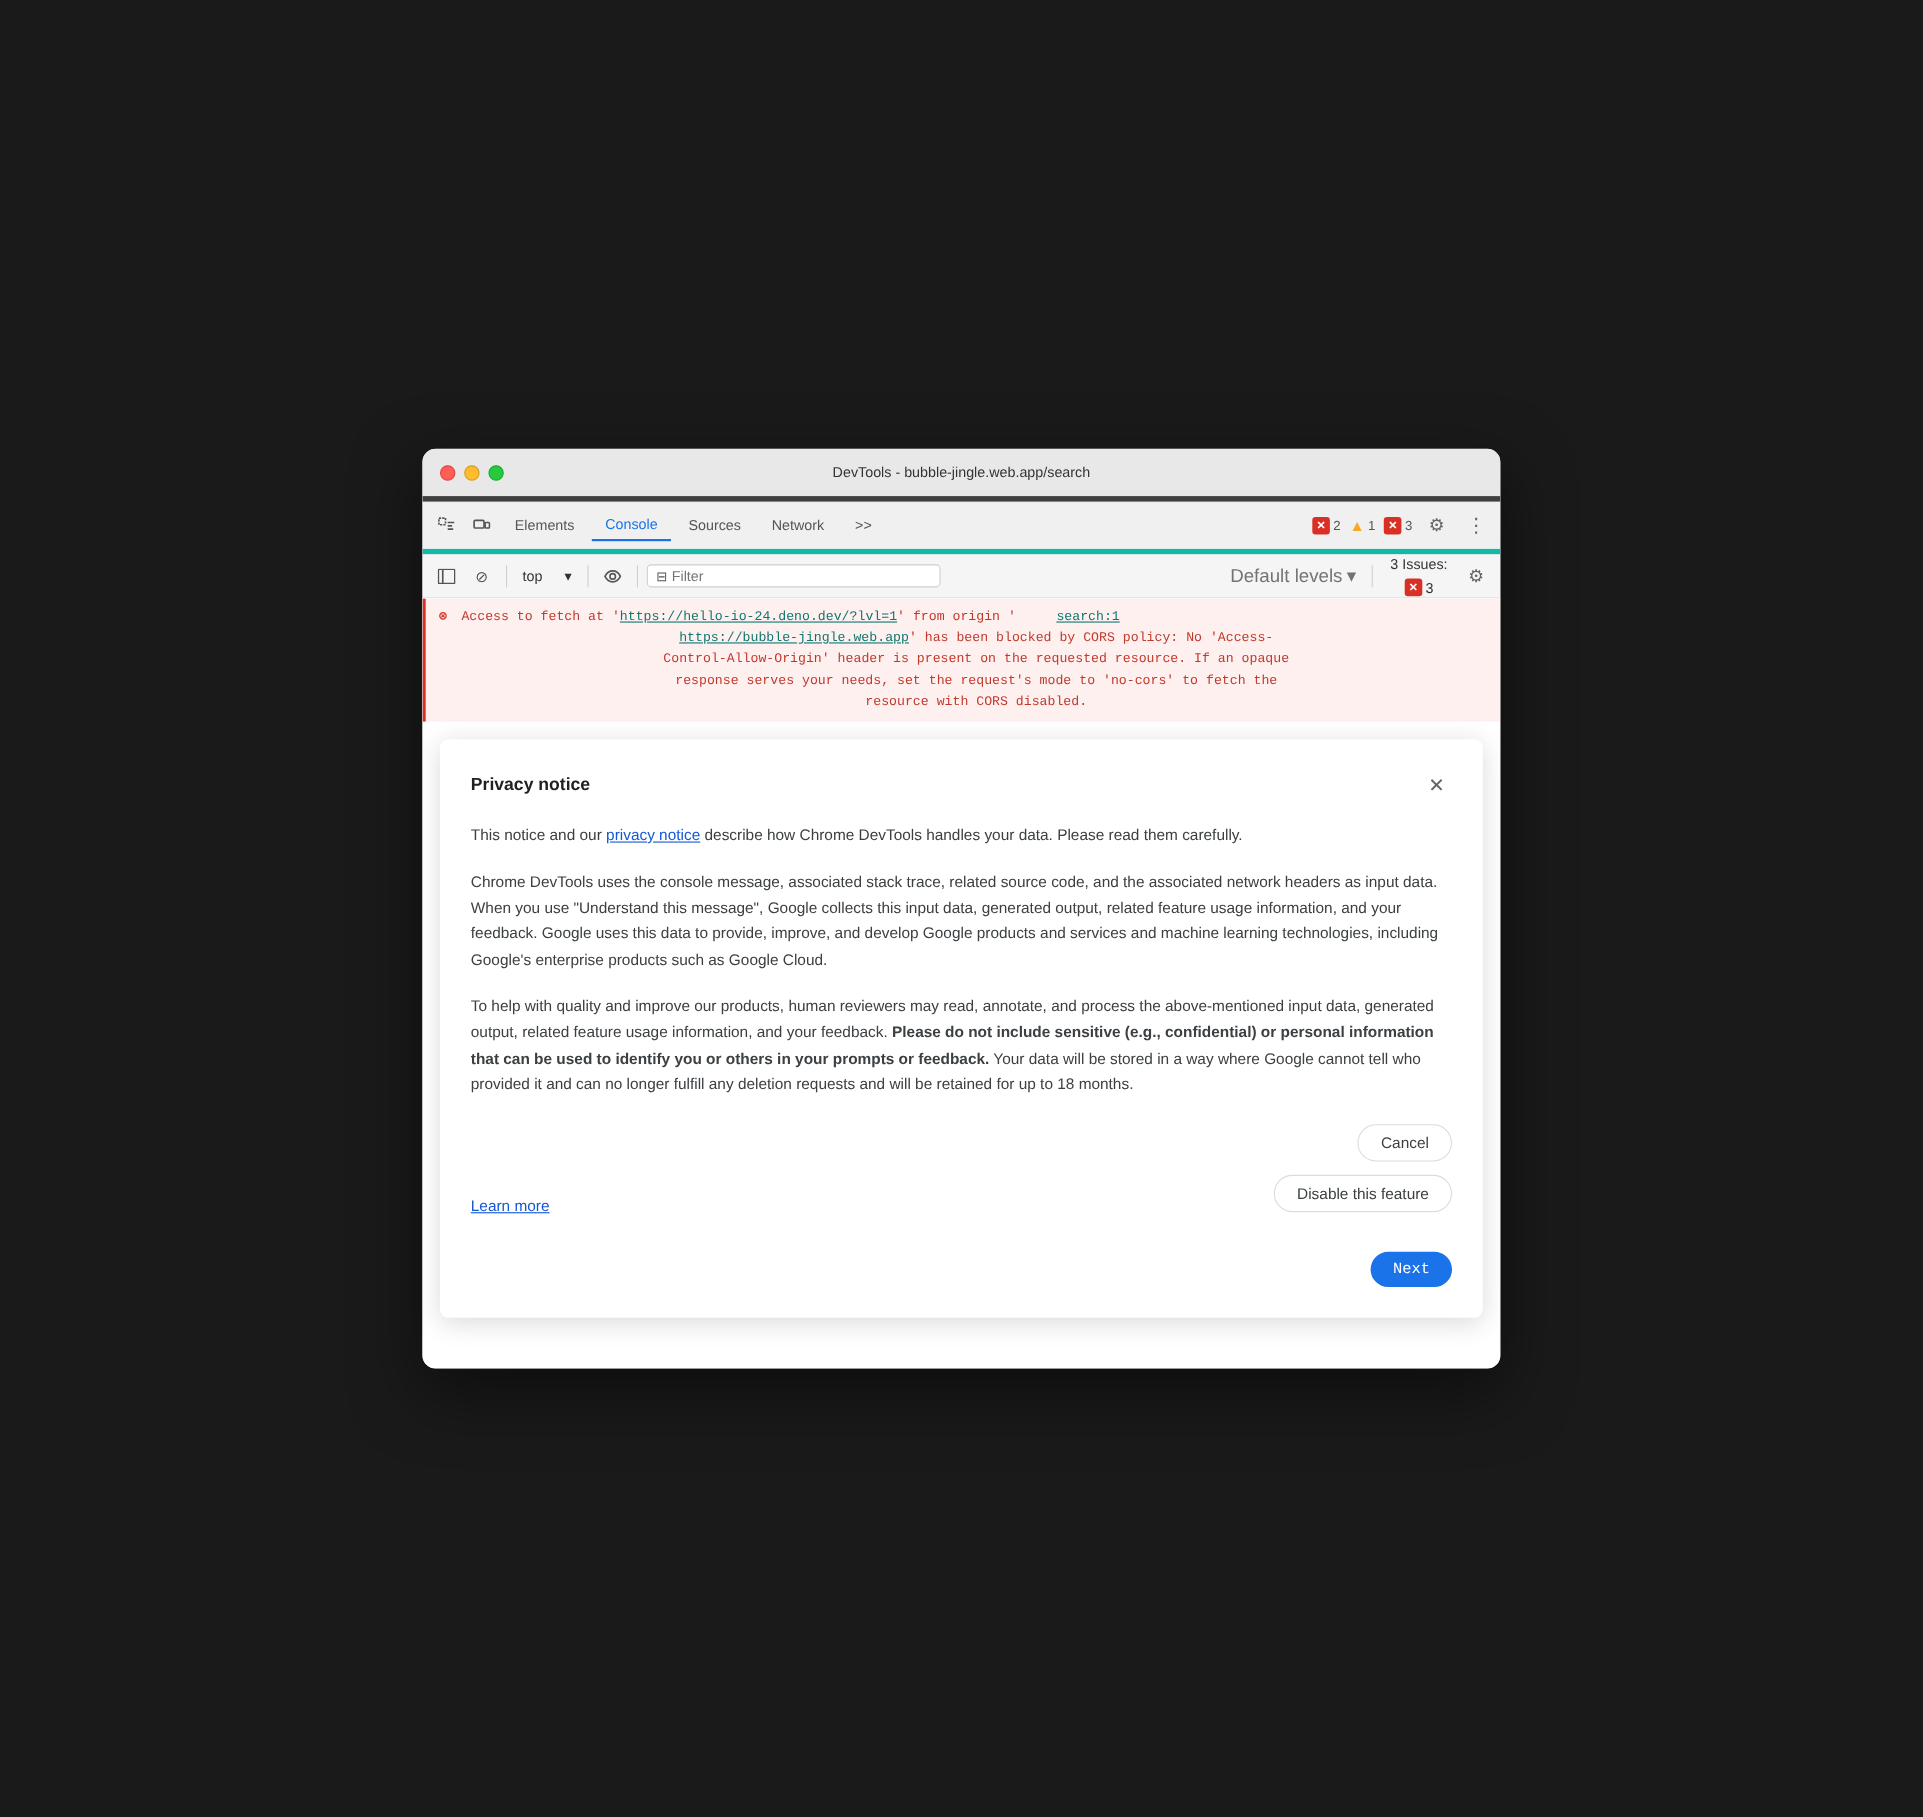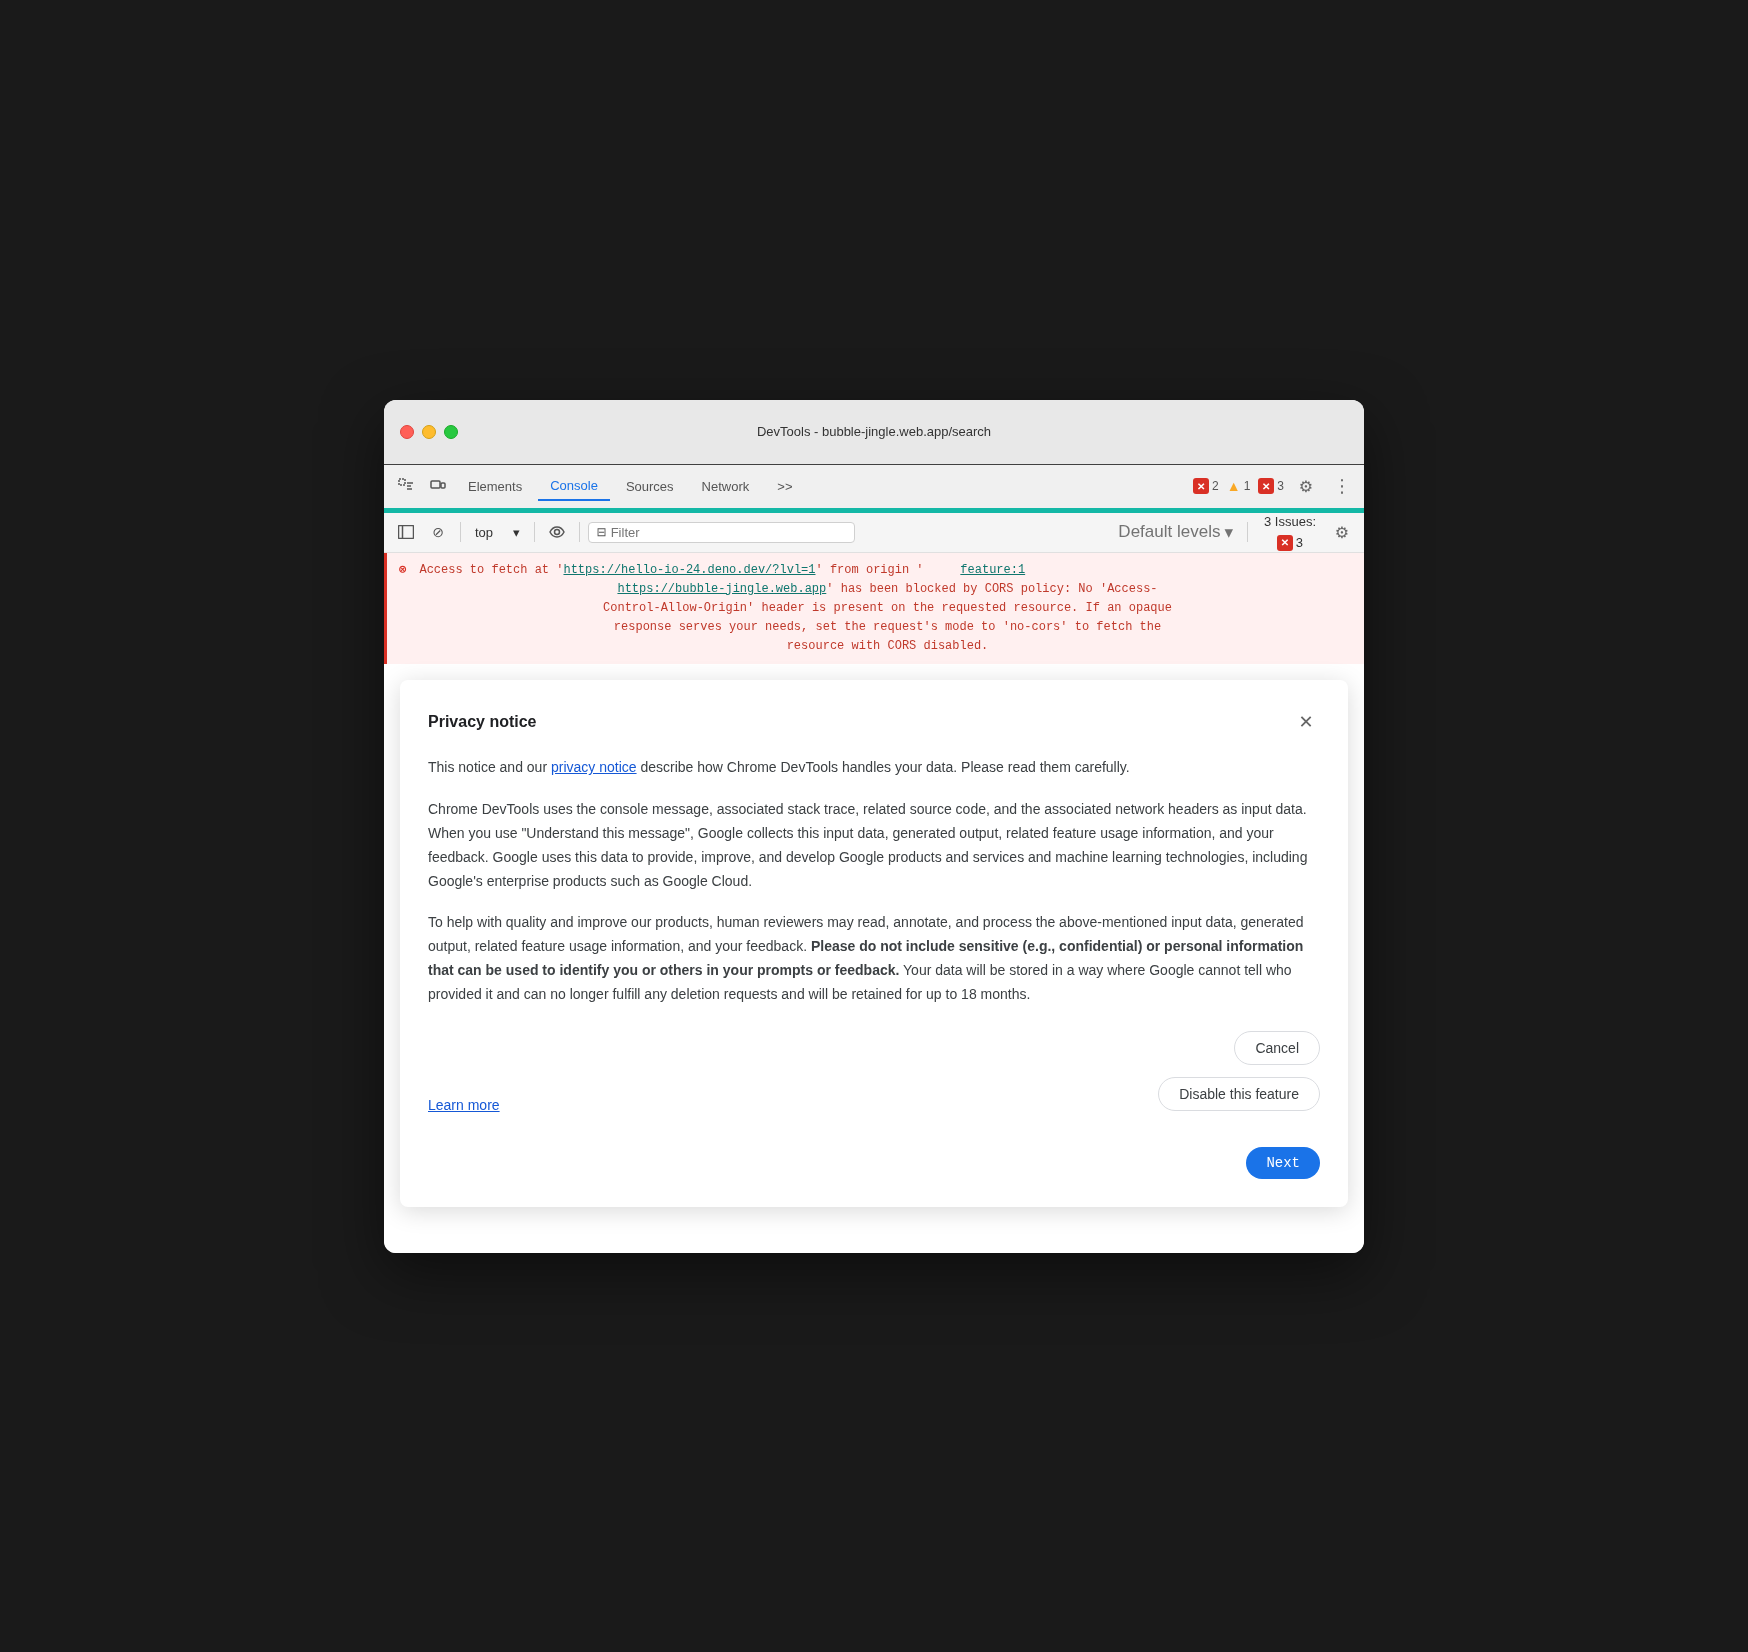--- a/index.html
+++ b/index.html
@@ -14,25 +14,25 @@
     .window {
       width: 980px;
       background: #f5f5f5;
       border-radius: 12px;
       overflow: hidden;
       box-shadow: 0 20px 60px rgba(0,0,0,0.5);
     }
     
     .titlebar {
       background: #e8e8e8;
-      height: 65px;
+      height: 48px;
       display: flex;
       align-items: center;
       padding: 0 16px;
-      border-bottom: 1px solid #404040;
+      border-bottom: 5px solid #404040;
       position: relative;
     }
     .traffic-lights {
       display: flex;
       gap: 8px;
       align-items: center;
     }
     .traffic-light {
       width: 14px;
       height: 14px;
@@ -462,21 +462,21 @@
     <div class="gear-btn">⚙</div>
   </div>
 
   <div class="console-content">
 
     <div class="error-row">
       <div class="error-row-header">
         <div>
           <span class="error-icon">⊗</span>
           <span>Access to fetch at '</span><a href="#">https://hello-io-24.deno.dev/?lvl=1</a><span>' from origin '&nbsp;&nbsp;&nbsp;</span>
-          <a href="#" class="error-source-link">feature:1</a>
+          <a href="#" class="error-source-link">search:1</a>
         </div>
       </div>
       <div style="margin-left:24px;text-align:center;">
         <a href="#">https://bubble-jingle.web.app</a><span>' has been blocked by CORS policy: No 'Access-<br>Control-Allow-Origin' header is present on the requested resource. If an opaque<br>response serves your needs, set the request's mode to 'no-cors' to fetch the<br>resource with CORS disabled.</span>
       </div>
     </div>
 
     <div class="privacy-overlay">
       <div class="privacy-dialog">
         <div class="privacy-header">

